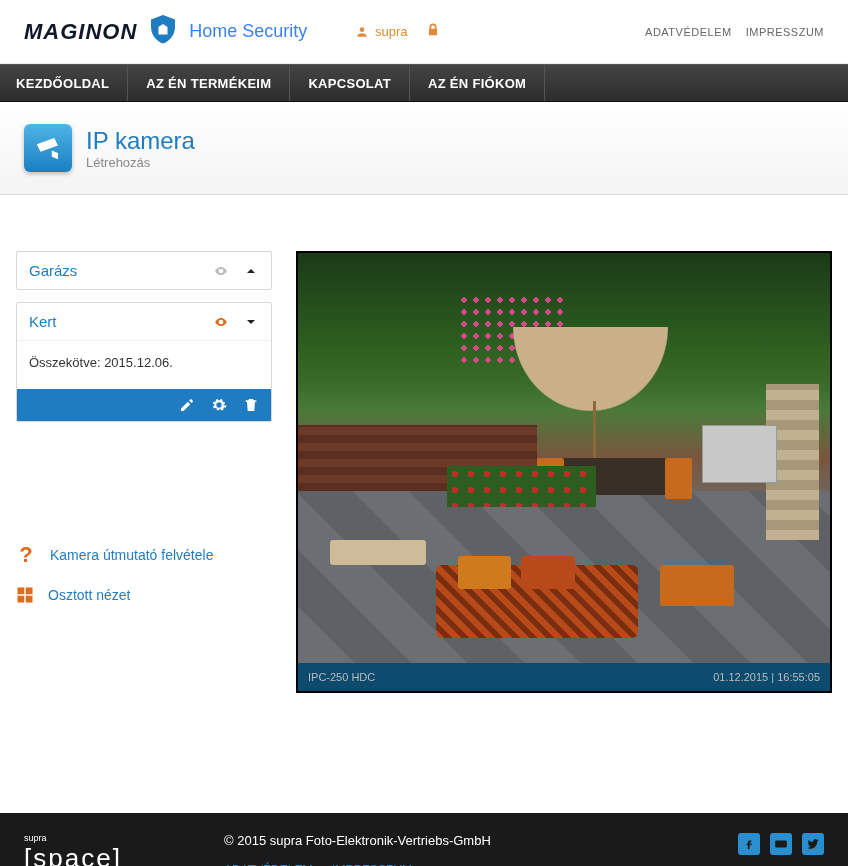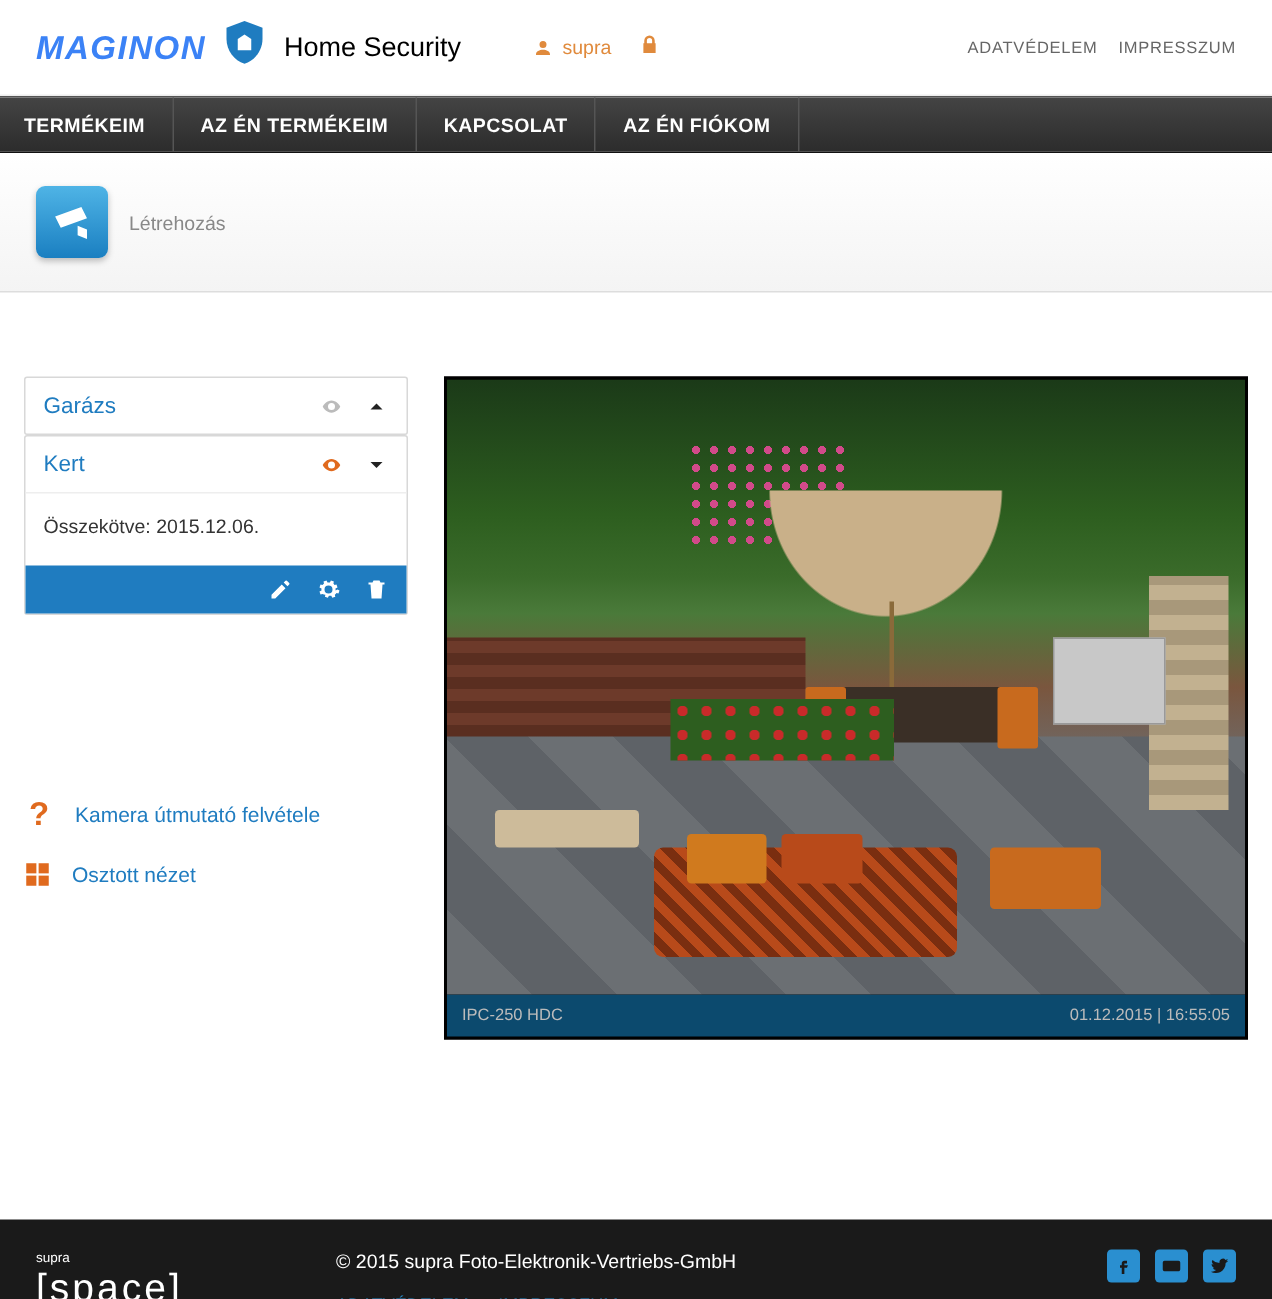--- a/index.html
+++ b/index.html
@@ -1,37 +1,37 @@
 <!DOCTYPE html>
 <html><head>
 <meta charset="utf-8">
 <style>
 *{box-sizing:border-box;margin:0;padding:0;font-family:Arial,Helvetica,sans-serif}
 body{background:#fff;width:848px}
 .topbar{background:#fff;height:64px;border-bottom:1px solid #eee;display:flex;align-items:center;padding:0 24px;position:relative}
 .logo-group{display:flex;align-items:center;gap:8px}
-.logo-text{font-weight:900;font-size:22px;letter-spacing:1px;color:#3b82f6;font-style:italic}
-.logo-sub{font-size:18px;color:#000000;font-weight:300}
+.logo-text{font-weight:900;font-size:22px;letter-spacing:1px;color:#0f172a;font-style:italic}
+.logo-sub{font-size:18px;color:#3b82f6;font-weight:300}
 .shield-icon svg{width:36px;height:36px}
 .user-area{position:absolute;left:355px;display:flex;align-items:center;gap:18px;color:#e08a3c;font-size:13px}
 .user-area .ico{width:14px;height:14px;fill:#e08a3c}
 .user-link{color:#e08a3c;text-decoration:none;display:flex;align-items:center;gap:6px}
 .top-links{margin-left:auto;display:flex;gap:14px;font-size:11px;color:#666}
 .top-links a{color:#666;text-decoration:none;letter-spacing:0.5px}
 .navbar{background:linear-gradient(#444,#2c2c2c);height:38px;display:flex;border-top:1px solid #555;border-bottom:1px solid #111}
 .navbar a{color:#fff;font-size:13px;font-weight:bold;padding:0 18px;line-height:38px;text-decoration:none;border-right:1px solid #555;letter-spacing:0.3px}
 .navbar a:first-child{padding-left:16px}
 .page-header{background:linear-gradient(#fff,#f4f4f4);border-bottom:1px solid #ddd;padding:22px 24px;display:flex;align-items:center;gap:14px}
 .page-icon{width:48px;height:48px;background:linear-gradient(#4fb4e6,#1a7fc1);border-radius:6px;display:flex;align-items:center;justify-content:center;box-shadow:0 2px 4px rgba(0,0,0,.25)}
 .page-icon svg{width:30px;height:30px;fill:#fff}
 .page-title{color:#1f7cc0;font-size:24px;font-weight:normal}
 .page-sub{color:#888;font-size:13px}
 .content{display:flex;padding:56px 16px 40px 16px;gap:24px;align-items:flex-start}
 .sidebar{width:256px;flex:none}
-.cam-card{background:#fff;border:1px solid #d8d8d8;border-radius:2px;}
+.cam-card{background:#fff;border:1px solid #d8d8d8;border-radius:2px;margin-bottom:12px}
 .cam-head{display:flex;align-items:center;padding:10px 12px;font-size:15px;color:#1f7cc0;border-bottom:1px solid #eee}
 .cam-head.collapsed{border-bottom:none}
 .cam-head .spacer{flex:1}
 .eye{width:20px;height:14px;margin-right:12px}
 .eye.off{fill:#bbb}
 .eye.on{fill:#e06a1e}
 .chev{width:16px;height:16px;fill:#222}
 .cam-body{padding:12px 12px 16px 12px;font-size:13px;color:#333;line-height:1.5}
 .cam-actions{background:#1f7cc0;padding:8px 12px;display:flex;justify-content:flex-end;gap:16px}
 .cam-actions svg{width:16px;height:16px;fill:#fff;cursor:pointer}
@@ -103,33 +103,34 @@
         </svg>
     </a>
   </div>
   <div class="top-links">
     <a>ADATVÉDELEM</a>
     <a>IMPRESSZUM</a>
   </div>
 </div>
 
 <div class="navbar">
-  <a>TERMÉKEIM</a>
+  <a>KEZDŐOLDAL</a>
   <a>AZ ÉN TERMÉKEIM</a>
   <a>KAPCSOLAT</a>
   <a>AZ ÉN FIÓKOM</a>
 </div>
 
 <div class="page-header">
   <div class="page-icon">
     <svg viewBox="0 0 24 24">
         <path d="M3 9l14-5 3 6-14 5-3-6zm12 5l5 2v5l-5-2v-5z"></path>
       </svg>
   </div>
   <div>
+    <div class="page-title">IP kamera</div>
     <div class="page-sub">Létrehozás</div>
   </div>
 </div>
 
 <div class="content">
   <div class="sidebar">
 
     <div class="cam-card">
       <div class="cam-head collapsed">
         <span>Garázs</span>

